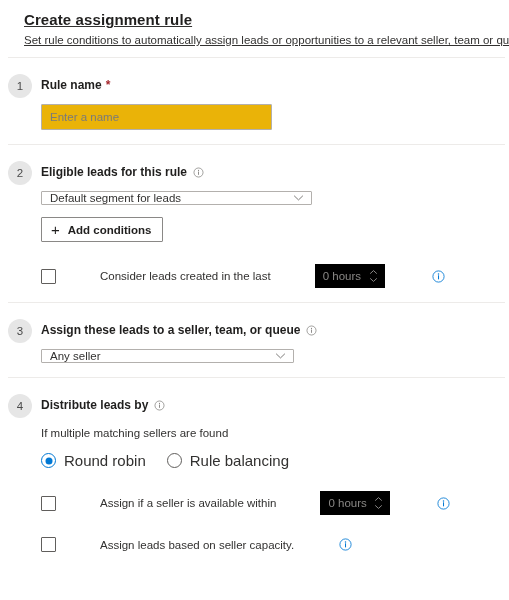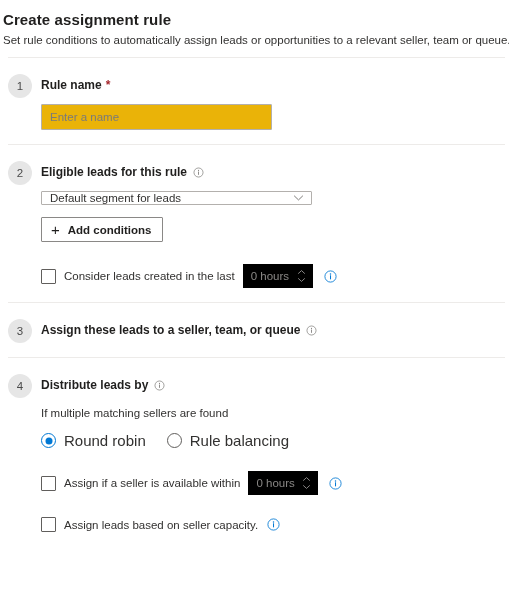--- a/index.html
+++ b/index.html
@@ -7,21 +7,21 @@
   body {
     width: 509px;
     height: 600px;
     background: #ffffff;
     font-family: "Liberation Sans", sans-serif;
     color: #323130;
     overflow: hidden;
   }
 
   
-  .header { padding: 10px 12px 9px 3px; }
+  .header { padding: 10px 12px 9px 24px; text-decoration: underline; }
   .page-title {
     font-size: 15px;
     font-weight: 600;
     color: #201f1e;
     letter-spacing: .1px;
     line-height: 19px;
     margin-bottom: 4px;
   }
   .page-subtitle {
     font-size: 11.5px;
@@ -136,20 +136,21 @@
     margin-right: 8px;
     line-height: 1;
     color: #201f1e;
   }
 
   .check-row {
     display: flex;
     align-items: center;
     font-size: 11.5px;
     color: #323130;
+    gap: 36px;
   }
   .check-row.r1 { margin-top: 22px; }
   .check-row.r2 { margin-top: 22px; }
   .checkbox {
     width: 15px; height: 15px;
     border: 1px solid #605e5c;
     background: #fff;
     border-radius: 1px;
     flex: 0 0 auto;
     margin-right: 8px;
@@ -300,20 +301,28 @@
       <span>Assign these leads to a seller, team, or queue</span>
       <span class="info-icon">
         <svg width="11" height="11" viewBox="0 0 16 16">
           <circle cx="8" cy="8" r="6.6" fill="none" stroke="#797775" stroke-width="1"></circle>
           <circle cx="8" cy="4.9" r="0.85" fill="#797775"></circle>
           <rect x="7.4" y="6.6" width="1.2" height="4.8" fill="#797775"></rect>
         </svg>
       </span>
     </div>
 
+    <div id="assignee-combo" class="combo">
+      <span>Any seller</span>
+      <span class="chev">
+        <svg width="11" height="7" viewBox="0 0 12 8">
+          <path d="M1 1.4 L6 6.2 L11 1.4" fill="none" stroke="#797775" stroke-width="1.1"></path>
+        </svg>
+      </span>
+    </div>
   </div>
 </div>
 <div class="divider"></div>
 
 <div class="section">
   <div class="badge">4</div>
   <div class="sec-body">
     <div class="sec-heading">
       <span>Distribute leads by</span>
       <span class="info-icon">

